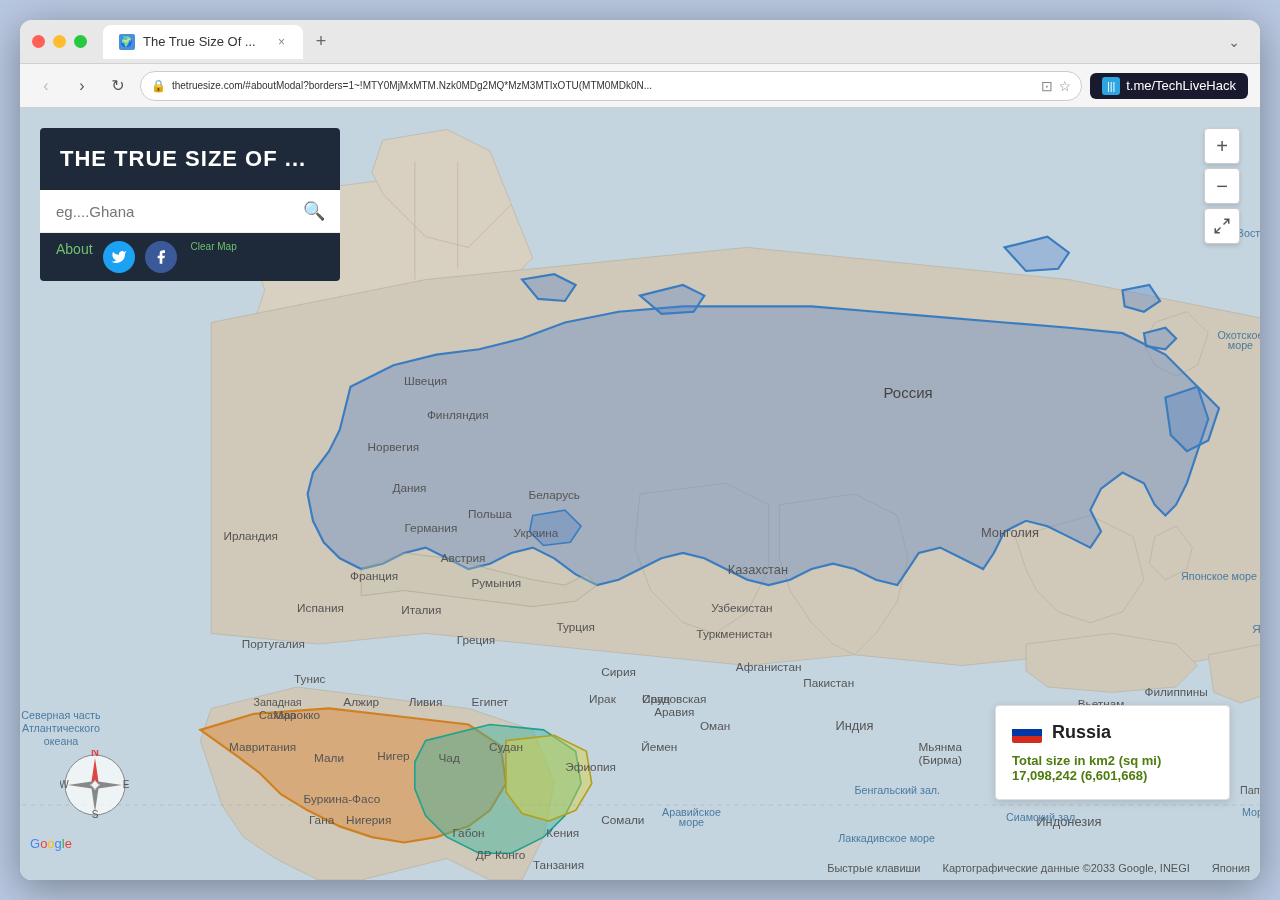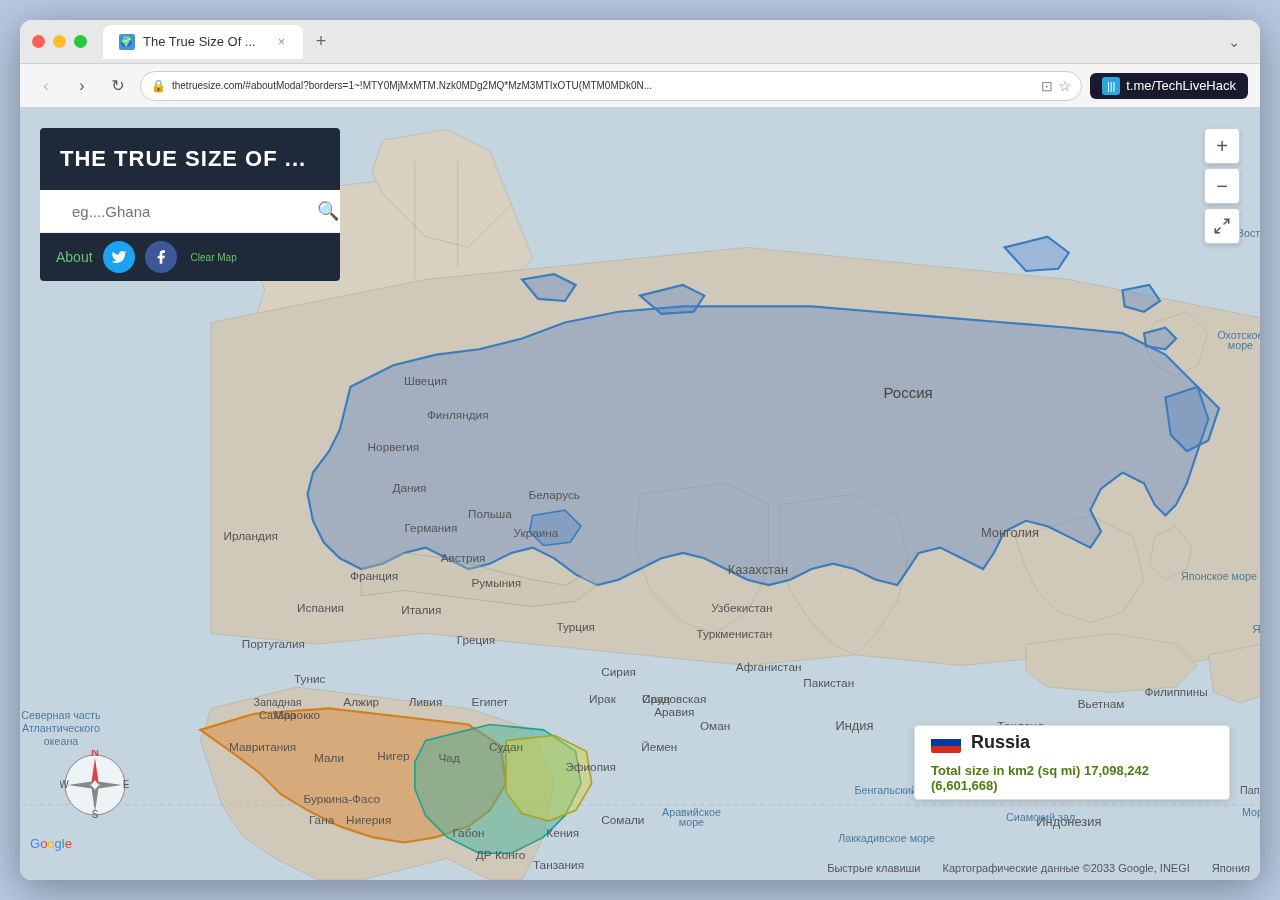--- a/index.html
+++ b/index.html
@@ -288,39 +288,39 @@
       background: white;
       display: flex;
       align-items: center;
       border-bottom: 1px solid #eee;
     }
 
     .search-input {
       flex: 1;
       border: none;
       outline: none;
-      padding: 12px 32px;
+      padding: 12px 16px;
       font-size: 15px;
       color: #999;
       background: transparent;
     }
 
     .search-btn {
       padding: 10px 14px;
       background: transparent;
       border: none;
       cursor: pointer;
       color: #4a90d9;
       font-size: 18px;
     }
 
     .app-footer {
       background: #1e2a3a;
       display: flex;
-      align-items: center;
+      align-items: flex-start;
       padding: 8px 16px;
       gap: 10px;
       border-radius: 0 0 4px 4px;
     }
 
     .about-link {
       color: #6ec06e;
       font-size: 14px;
       cursor: pointer;
       text-decoration: none;
@@ -346,25 +346,25 @@
       font-size: 10px;
       cursor: pointer;
       margin-left: 4px;
     }
 
     
     .info-card {
       position: absolute;
       bottom: 80px;
       right: 30px;
-      width: 316px;
+      width: 235px;
       background: white;
       border: 1px solid #ddd;
       border-radius: 4px;
-      padding: 6px 16px;
+      padding: 16px 16px;
       box-shadow: 0 2px 8px rgba(0,0,0,0.15);
       z-index: 10;
     }
 
     .info-card-header {
       display: flex;
       align-items: center;
       gap: 10px;
       margin-bottom: 10px;
     }

